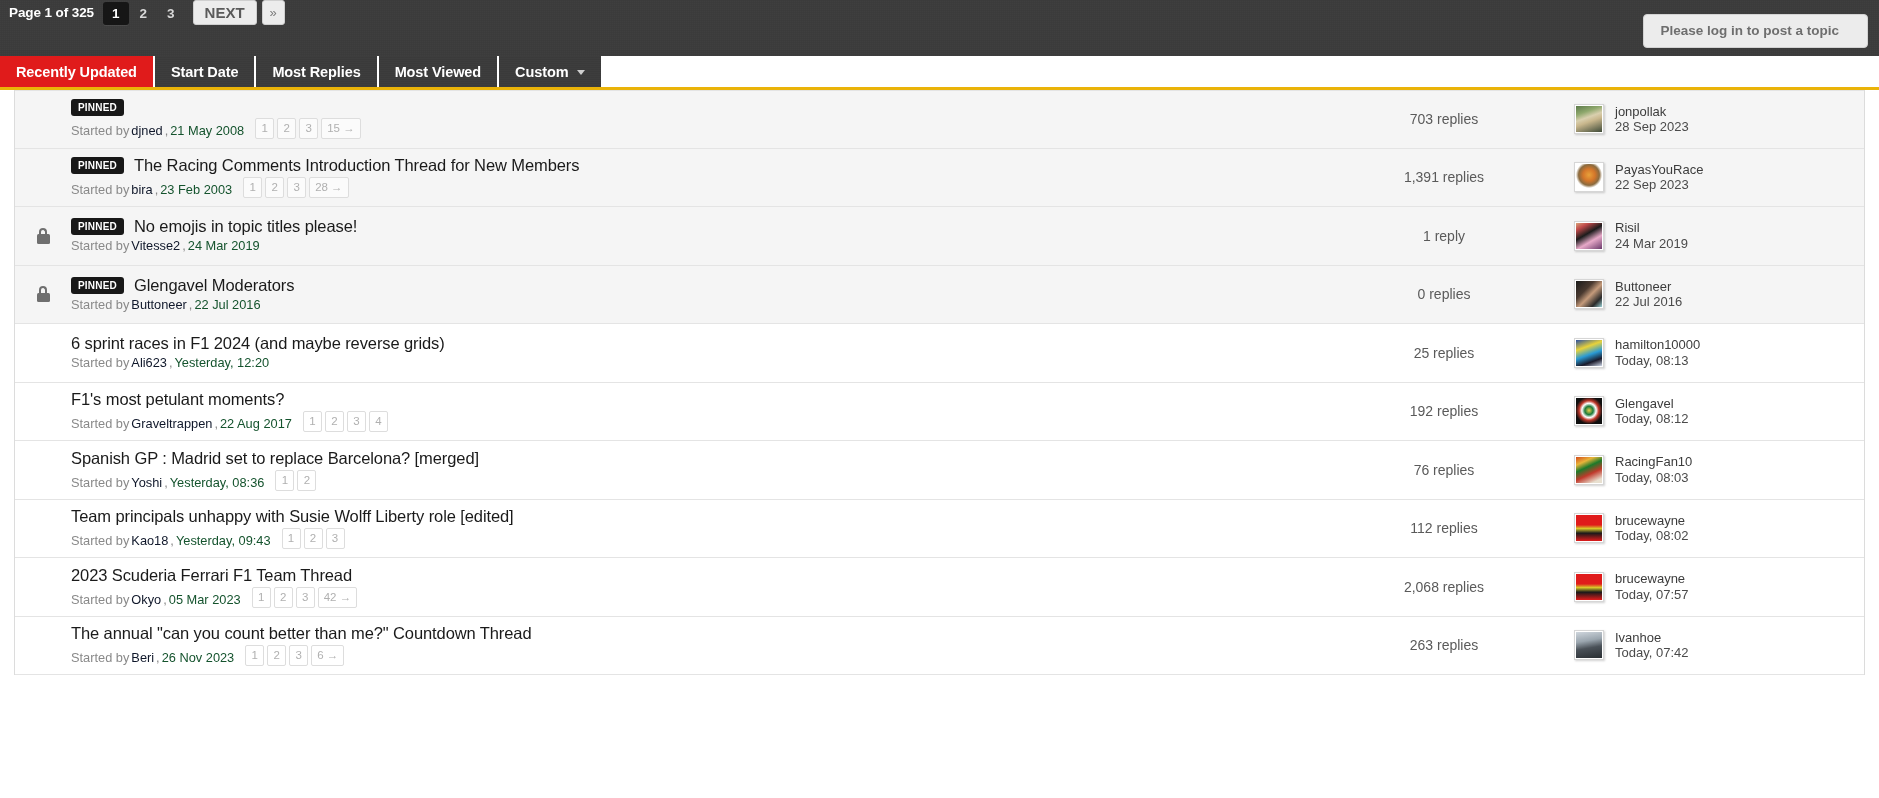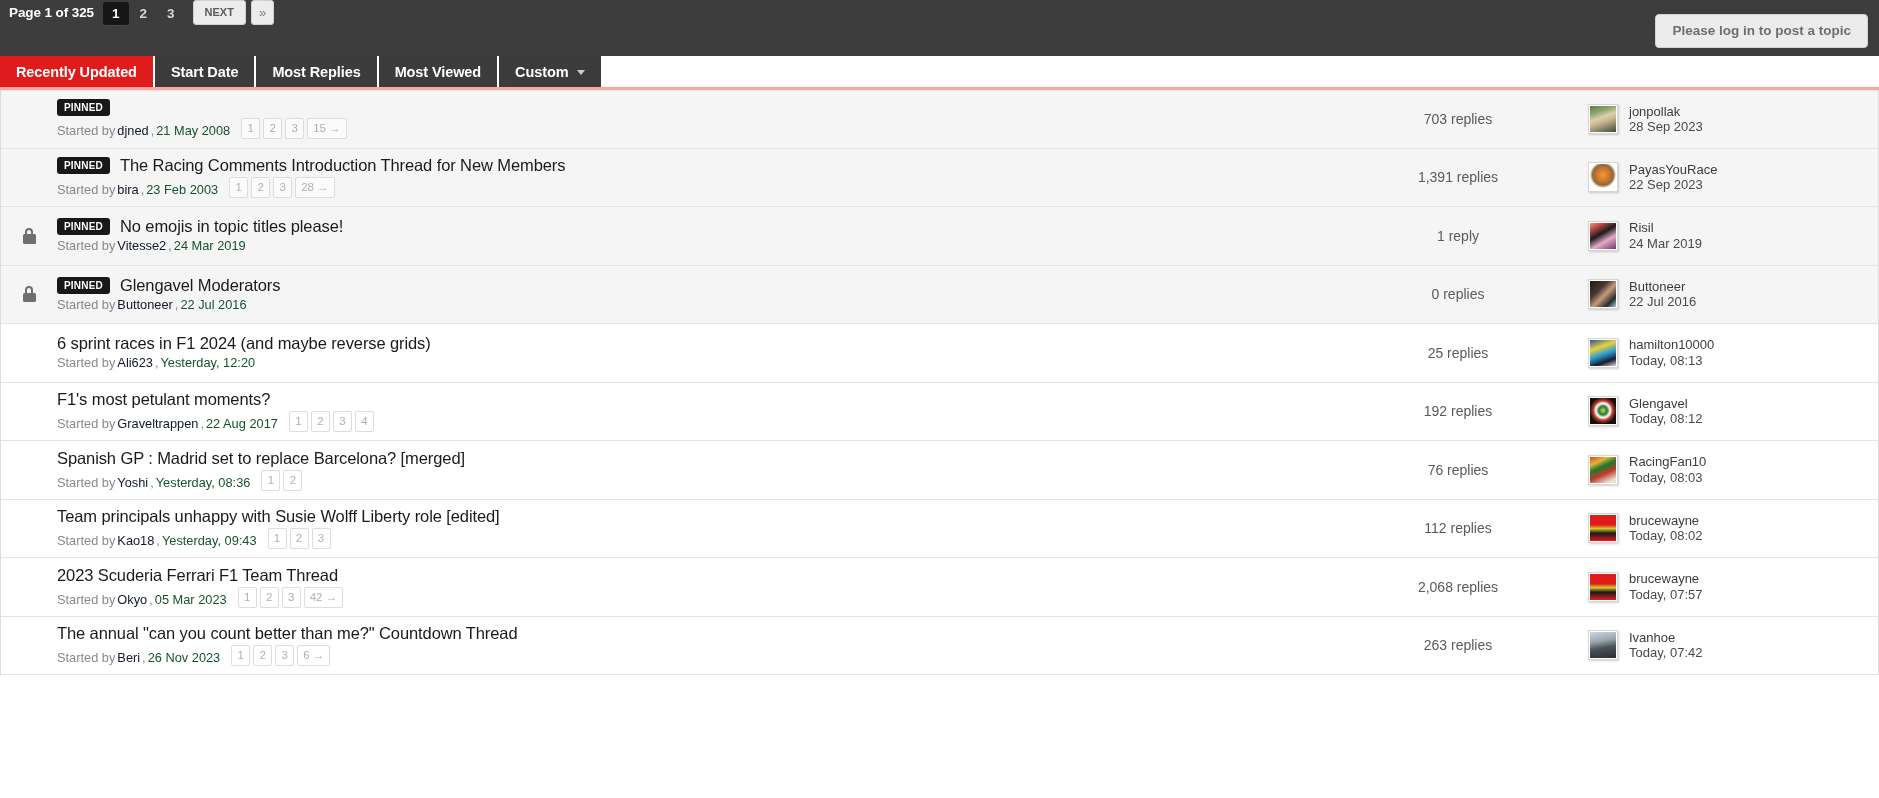--- a/index.html
+++ b/index.html
@@ -52,21 +52,21 @@
     line-height: 14px;
   }
   .page-num.active {
     background: #161616;
     color: #ffffff;
     box-shadow: 0 1px 0 rgba(255,255,255,0.07);
   }
   .page-btn {
     background: #ececec;
     color: #5a5a5a;
-    font-size: 11px;
+    font-size: 15px;
     font-weight: bold;
     border: 1px solid #cfcfcf;
     border-radius: 3px;
     padding: 4px 11px;
     margin-left: 8px;
     line-height: 15px;
     cursor: pointer;
     font-family: "Liberation Sans", sans-serif;
   }
   .page-btn.small {
@@ -80,33 +80,33 @@
   .login-notice {
     position: absolute;
     right: 11px;
     top: 14px;
     background: #ececec;
     border: 1px solid #d2d2d2;
     border-radius: 4px;
     color: #6e6e6e;
     font-size: 13.5px;
     font-weight: bold;
-    padding: 8px 16px 9px 16px;
+    padding: 8px 28px 9px 16px;
     line-height: 15px;
     white-space: nowrap;
   }
 
   
   .tabstrip {
     position: relative;
     height: 31px;
     background: #ffffff;
     display: flex;
     align-items: flex-start;
-    border-bottom: 3px solid #fca5a5;
+    border-bottom: 3px solid #eab308;
   }
   .tab {
     height: 31px;
     box-sizing: border-box;
     display: flex;
     align-items: center;
     justify-content: center;
     background: #3b3b3b;
     background-image:
       repeating-linear-gradient(0deg, rgba(255,255,255,0.013) 0px, rgba(255,255,255,0.013) 1px, rgba(0,0,0,0.013) 1px, rgba(0,0,0,0.013) 2px);
@@ -134,21 +134,21 @@
     margin-left: 9px;
     position: relative;
     top: 1px;
   }
 
   
   .list {
     background: #ffffff;
     border-left: 1px solid #dcdcdc;
     border-right: 1px solid #dcdcdc;
-    margin: 0 0;
+    margin: 0 14px;
   }
   .row {
     display: flex;
     align-items: center;
     height: 58.5px;
     border-bottom: 1px solid #e4e4e4;
     background: #ffffff;
     box-sizing: border-box;
   }
   .row.pinned {

